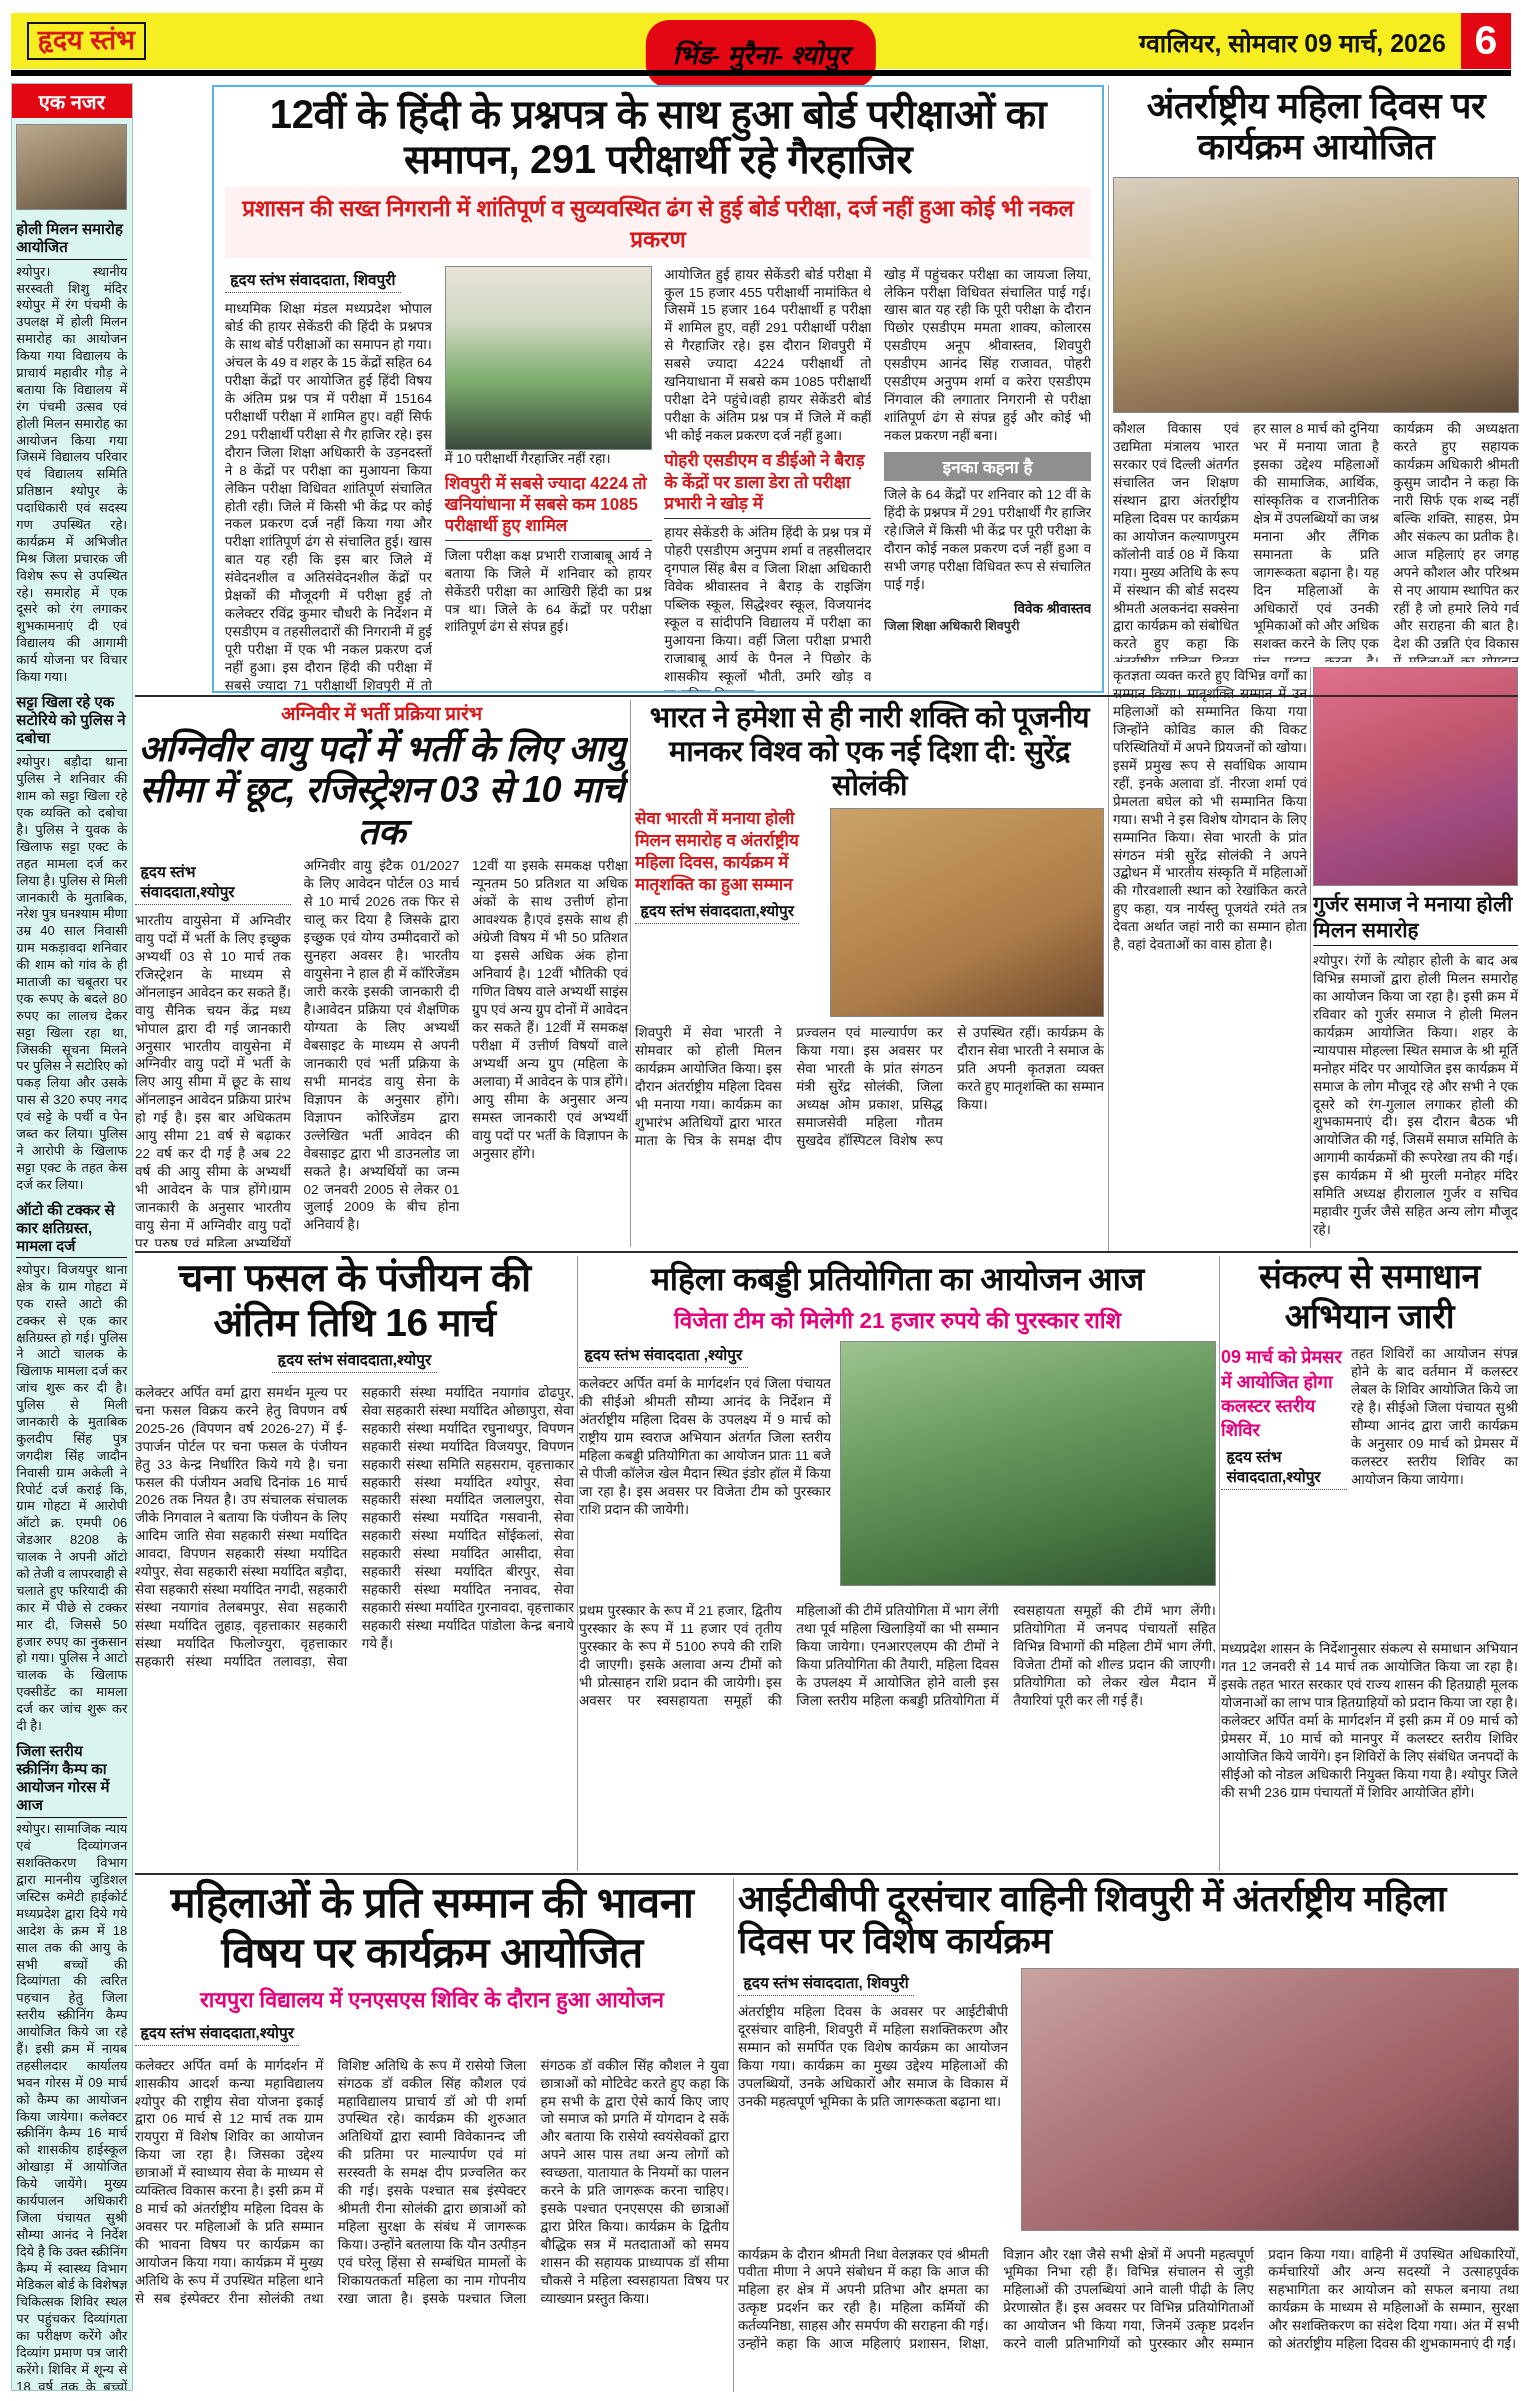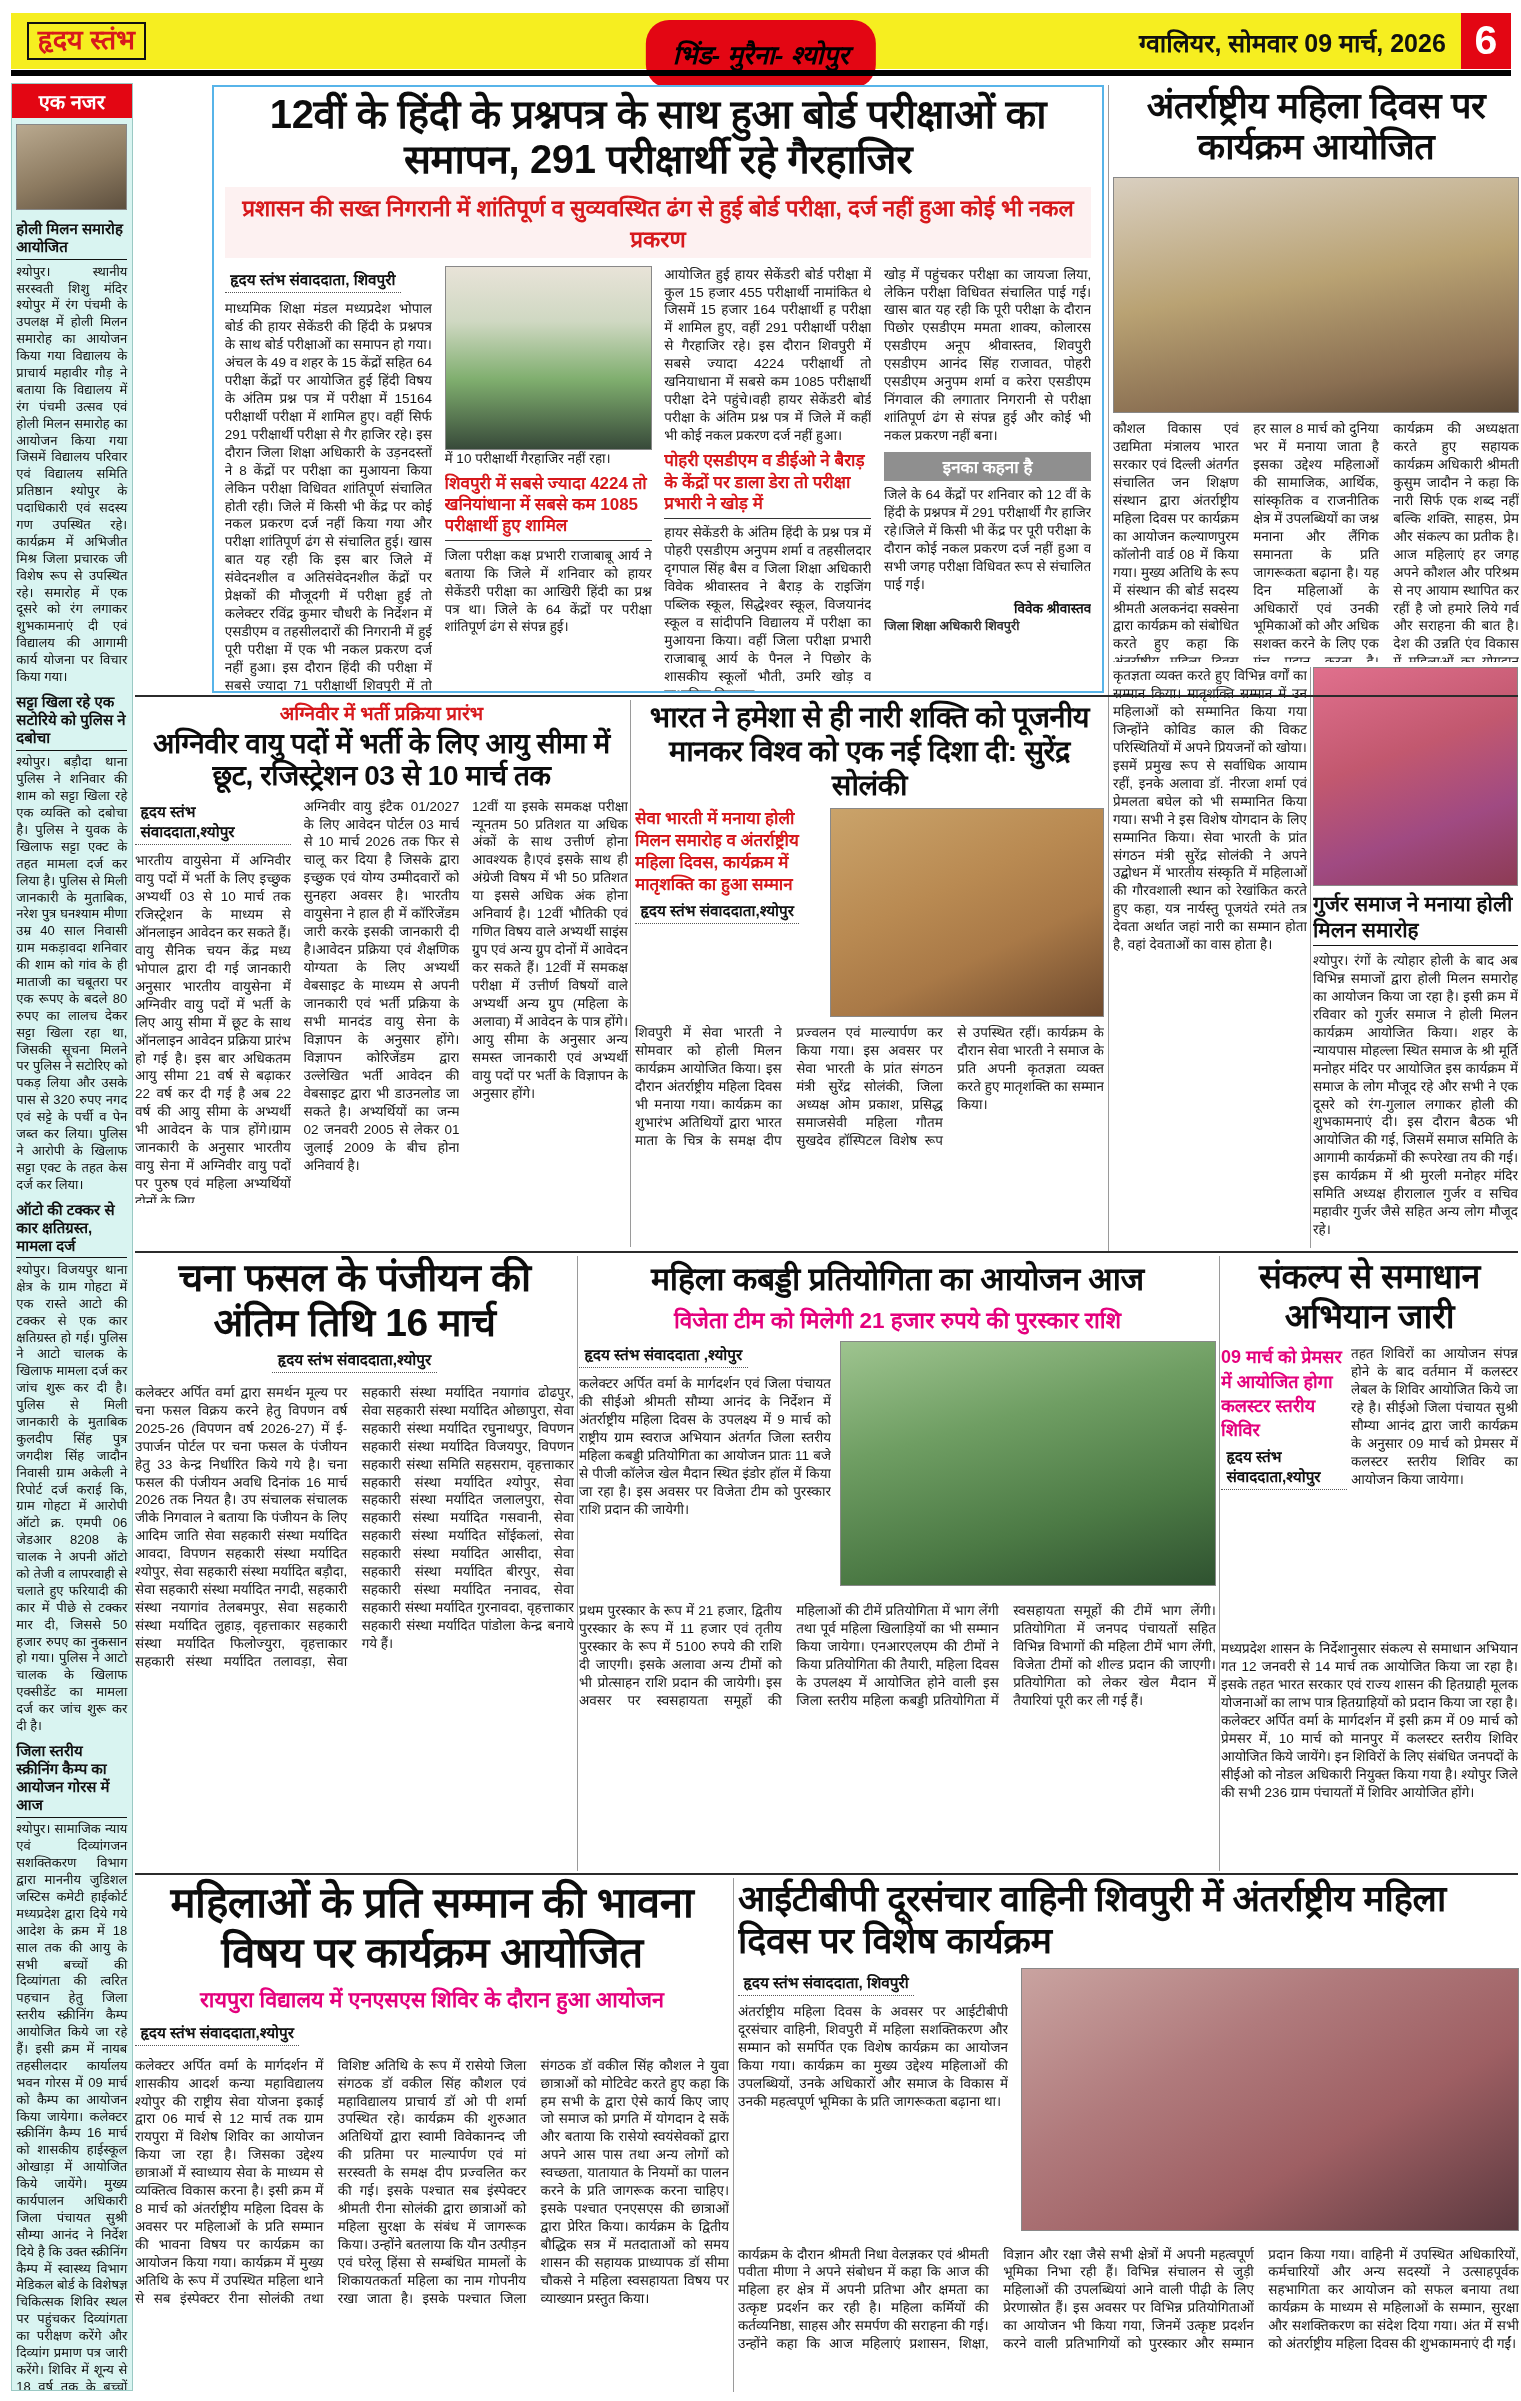--- a/index.html
+++ b/index.html
@@ -64,22 +64,22 @@
   .md-photo{height:236px;margin:9px 0 7.2px 0;}
 
   .cont-col{left:1113px;top:667px;width:194px;height:581px;}
   .gurjar{left:1313px;top:667px;width:205px;height:581px;}
   .gj-photo{height:219px;margin-bottom:5.4px;}
   .gj-h{font-weight:800;font-size:20.7px;line-height:1.22;text-align:left;
         border-bottom:1.3px solid #111;padding-bottom:3.6px;margin-bottom:5.4px;}
 
   
   .agni{left:135px;top:700px;width:493px;height:547px;}
-  .agni-label{color:#d7191c;font-weight:800;font-size:19px;text-align:center;}
-  .agni .headline{font-size:28px;line-height:1.15;margin:1.8px 0 5.4px 0;}
+  .agni-label{color:#d7191c;font-weight:800;font-size:19px;text-align:center;font-family:Liberation Serif, serif;}
+  .agni .headline{font-size:36px;line-height:1.15;margin:1.8px 0 5.4px 0;font-style:italic;}
   .agni-cols{display:flex;gap:12.6px;height:405px;overflow:hidden;}
   .agni-cols>div{flex:1;overflow:hidden;}
 
   .nari{left:635px;top:700px;width:469px;height:547px;}
   .nari .headline{font-size:29px;line-height:1.18;}
   .nari-row{display:flex;gap:10.8px;margin-top:5.4px;}
   .nari-left{width:184px;}
   .nari-sub{color:#d7191c;font-weight:800;font-size:17px;line-height:1.3;text-align:left;}
   .nari-photo{flex:1;height:209px;}
   .nari-body{margin-top:7.2px;height:212px;overflow:hidden;}

